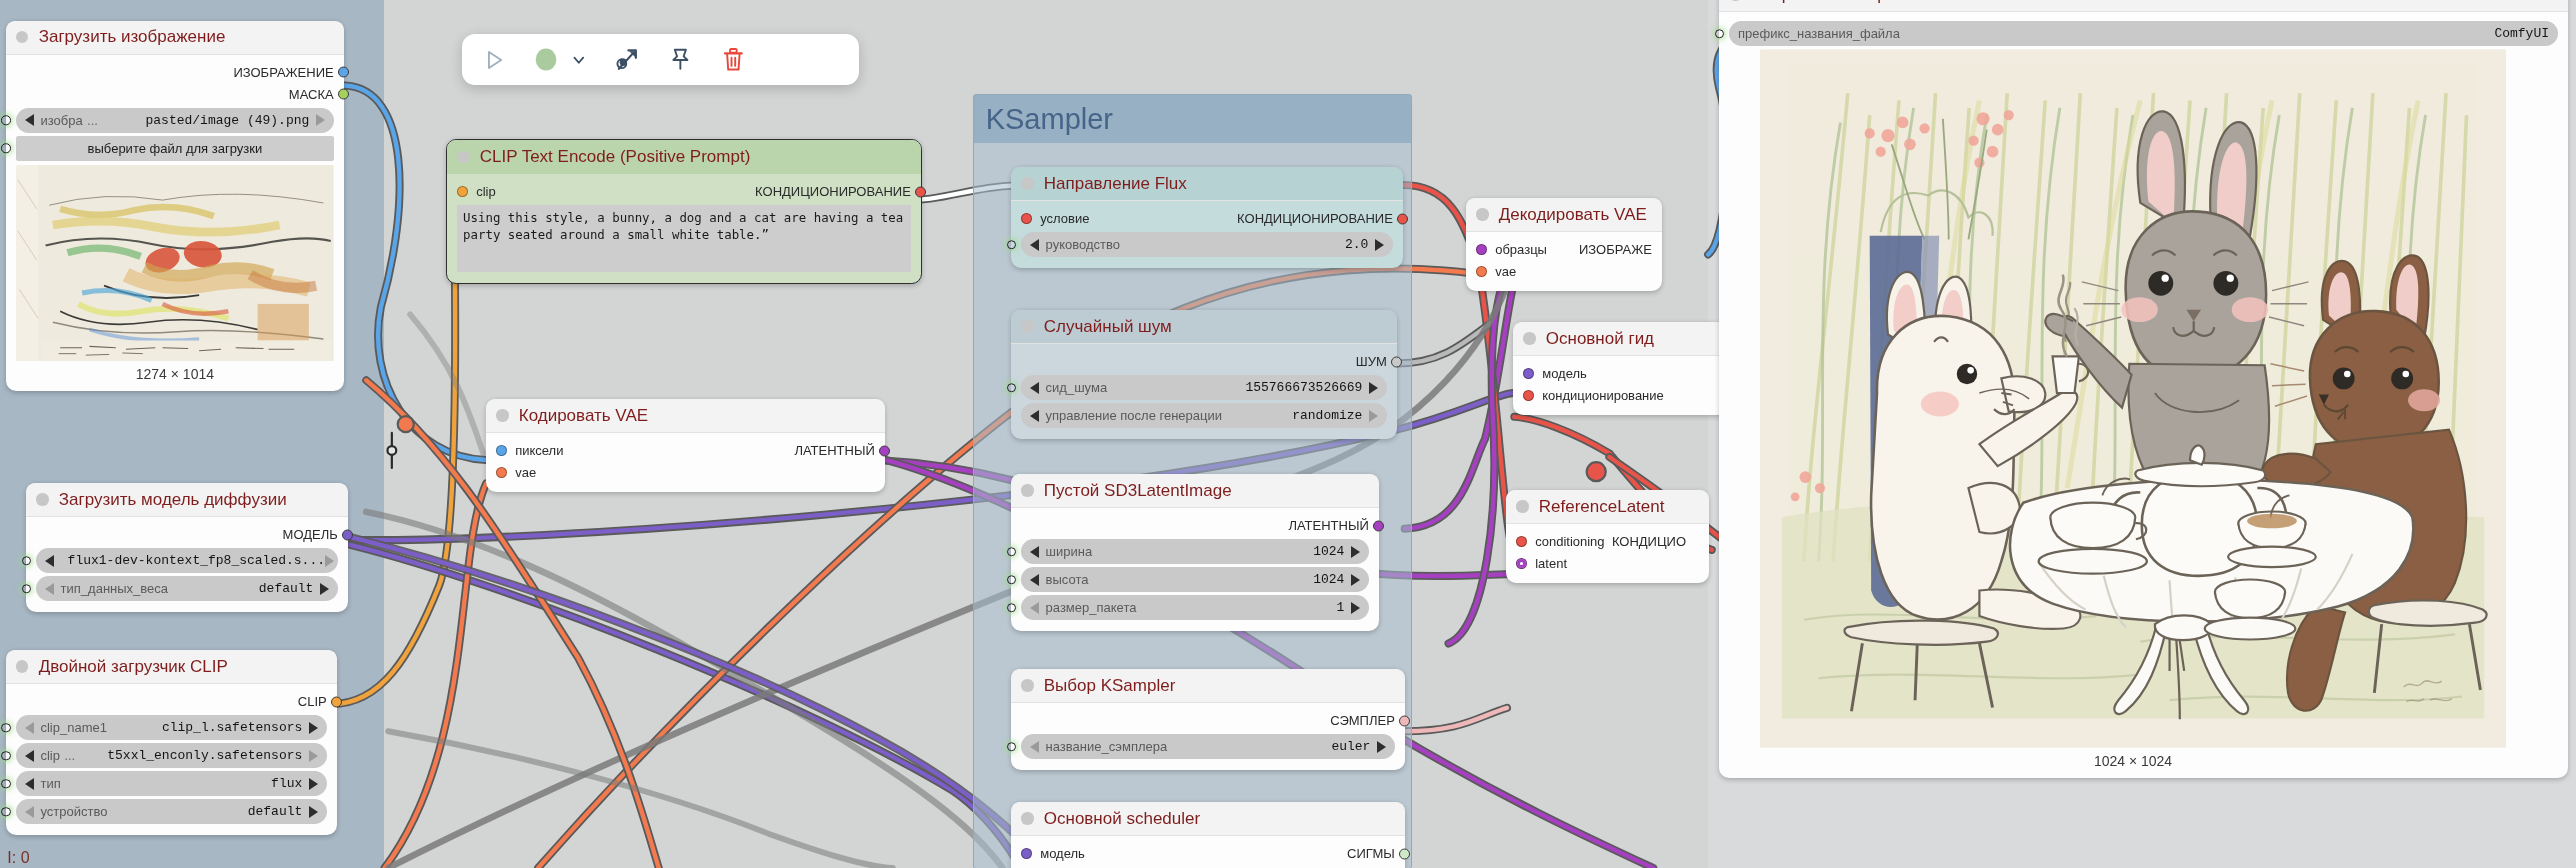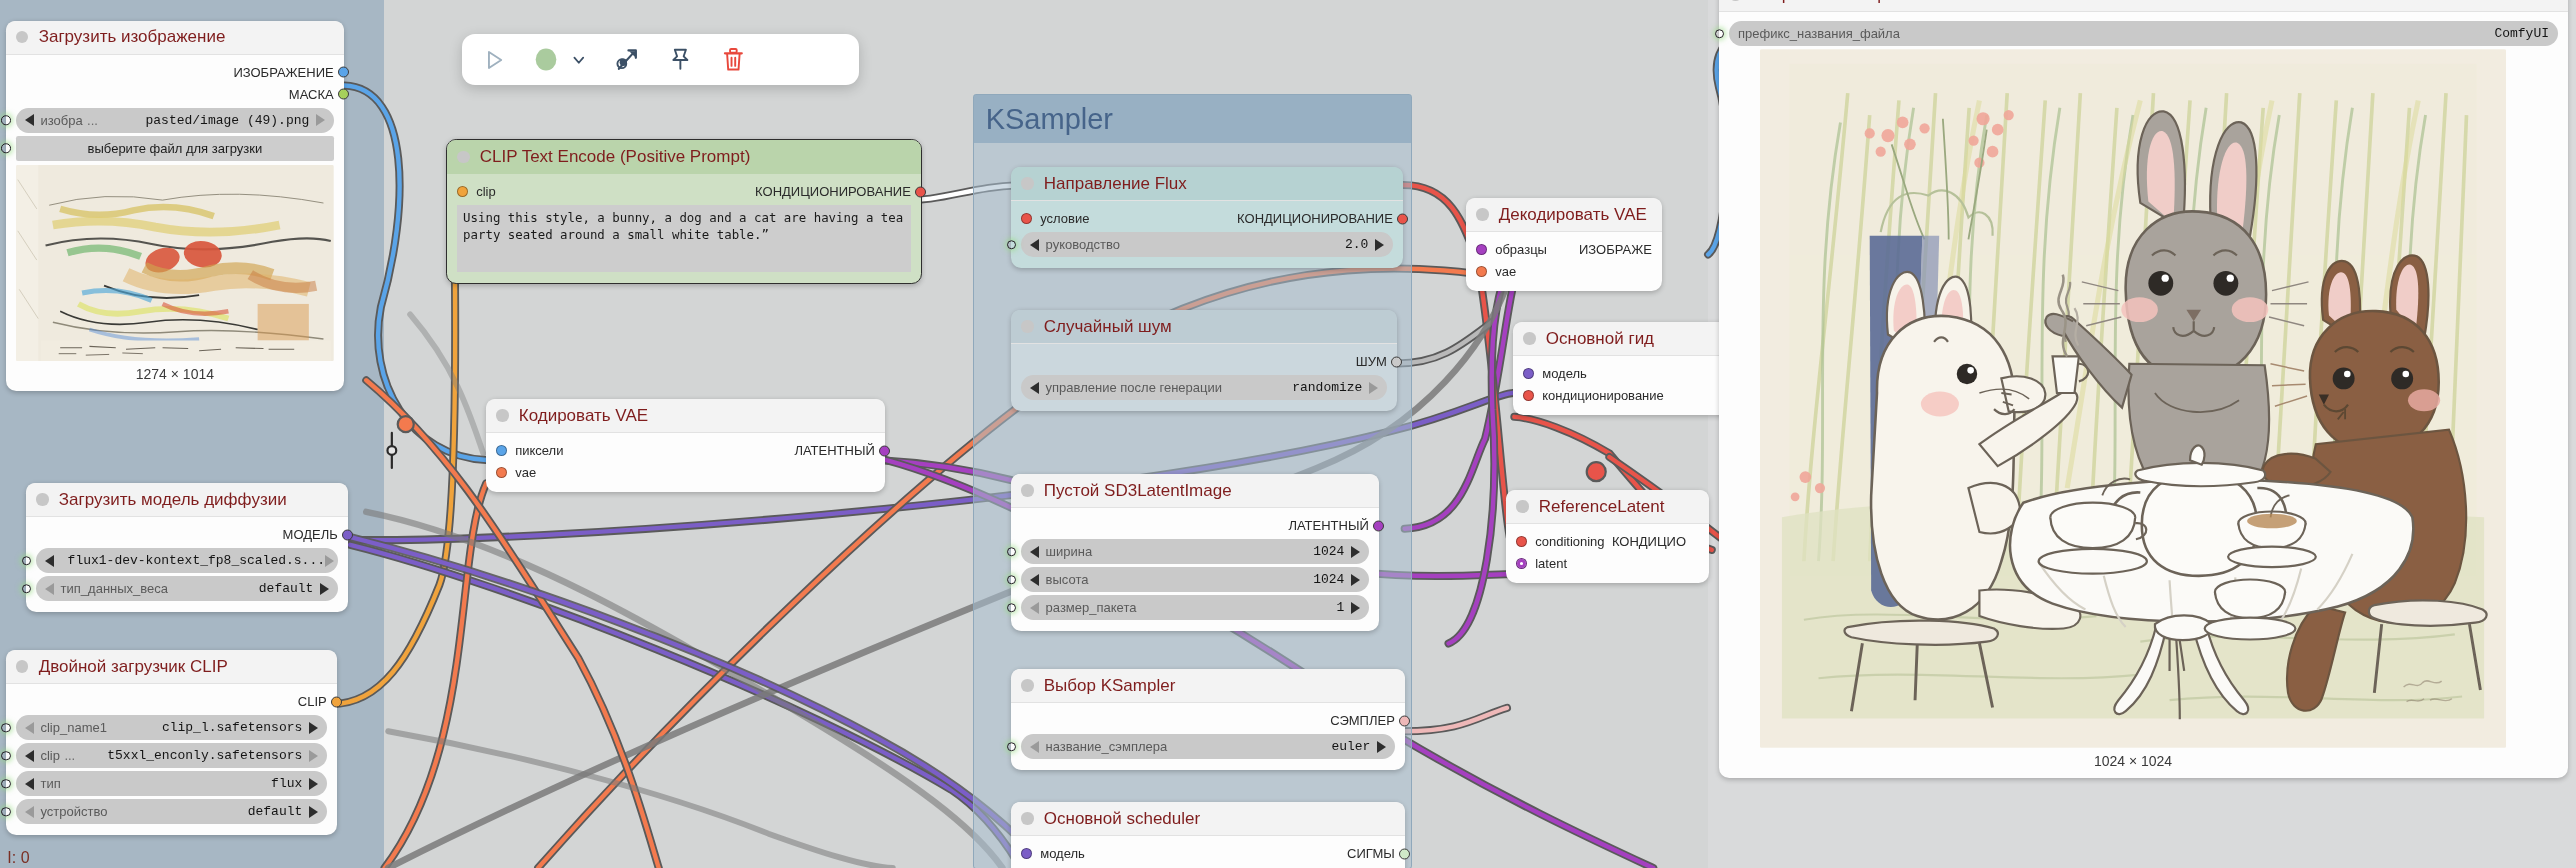--- a/index.html
+++ b/index.html
@@ -472,20 +472,27 @@
 
   <div class="node bluegray" id="node-random-noise" style="left:1011px; top:310px; width:386px;">
     <div class="node-header">
       <span class="collapse-dot"></span>
       <span class="node-title">Случайный шум</span>
     </div>
     <div class="node-body">
       <div class="io-row">
         <span class="io-out">ШУМ</span>
         <span class="dot out c-noise"></span>
+      </div>
+      <div class="widget">
+        <span class="wsock"></span>
+        <span class="arrow-l"></span>
+        <span class="wname">сид_шума</span>
+        <span class="wval">155766673526669</span>
+        <span class="arrow-r"></span>
       </div>
       <div class="widget">
         <span class="arrow-l"></span>
         <span class="wname">управление после генерации</span>
         <span class="wval">randomize</span>
         <span class="arrow-r dim"></span>
       </div>
     </div>
   </div>
 

